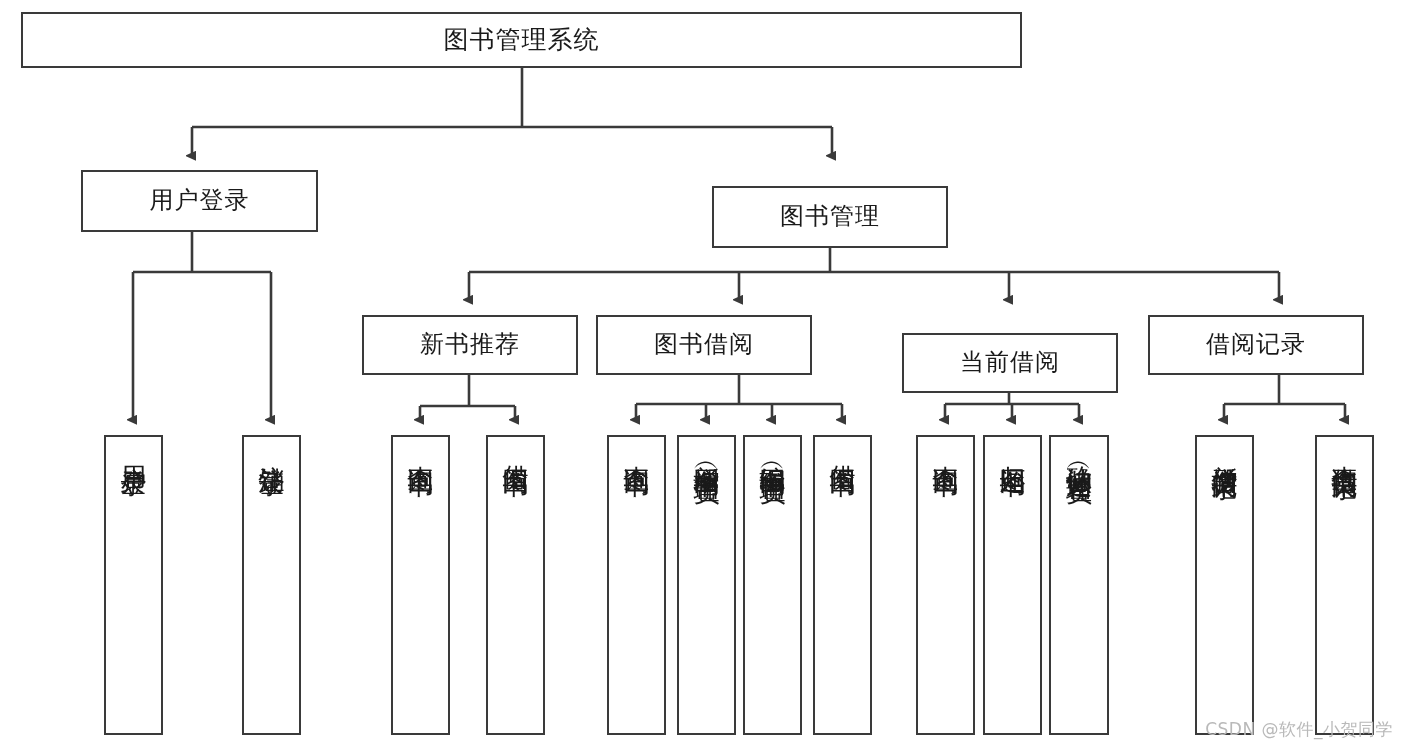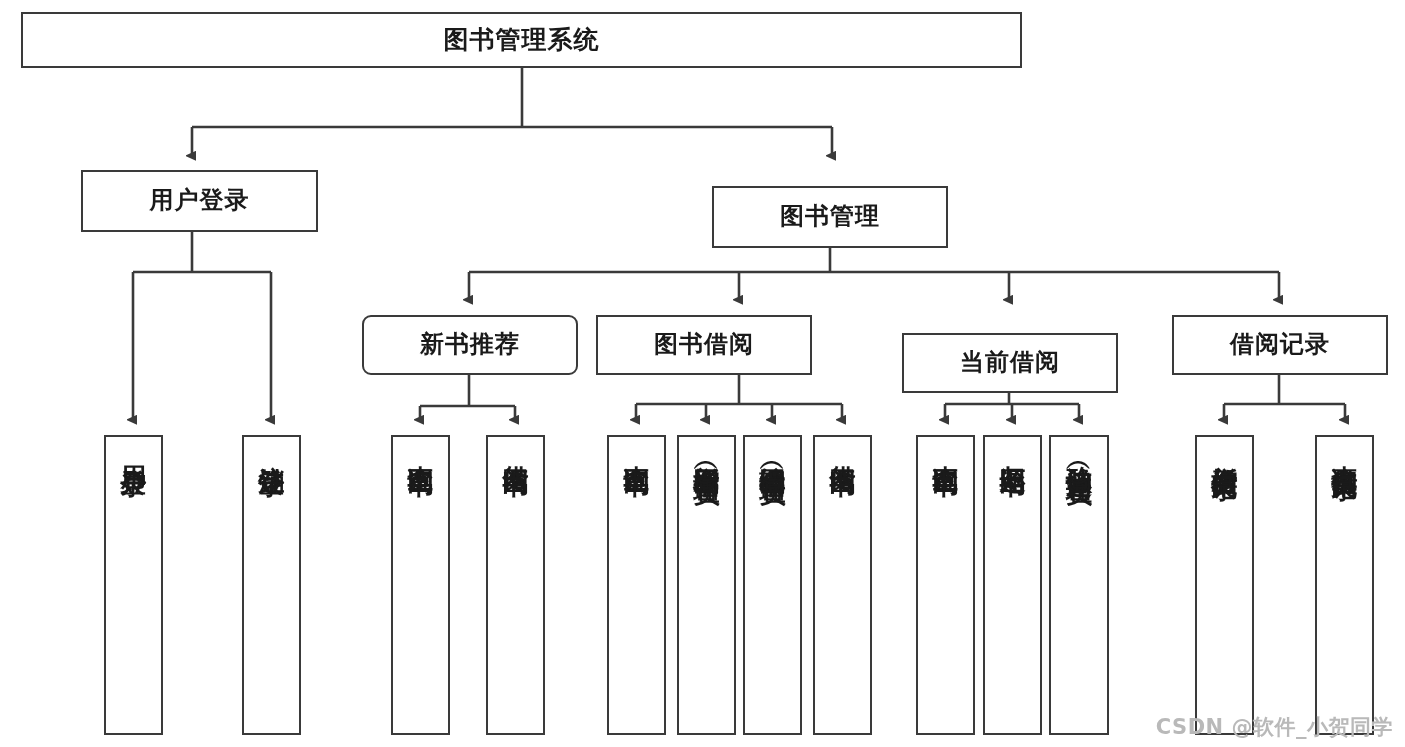--- a/index.html
+++ b/index.html
@@ -9,21 +9,20 @@
   }
   body {
     font-family: "DejaVu Sans", "Liberation Sans", sans-serif;
   }
   #canvas {
     position: relative;
     width: 1405px;
     height: 747px;
     background: #ffffff;
     overflow: hidden;
-    font-weight: bold;
   }
   #svg-layer {
     position: absolute;
     left: 0;
     top: 0;
     width: 1405px;
     height: 747px;
   }
   .node {
     position: absolute;
@@ -57,21 +56,21 @@
     letter-spacing: 2px;
     white-space: nowrap;
   }
   #root-node .node-label {
     font-size: 25px;
   }
   #watermark {
     position: absolute;
     right: 12px;
     bottom: 6px;
-    font-size: 21px;
+    font-size: 17px;
     color: #b9b9b9;
     z-index: 9;
     letter-spacing: 0.5px;
     white-space: nowrap;
     pointer-events: none;
   }
 </style>
 </head>
 <body>
 
@@ -131,30 +130,30 @@
     <span class="node-label">图书管理系统</span>
   </div>
 
   <div class="node horiz" style="left:81px; top:170px; width:237px; height:62px;">
     <span class="node-label">用户登录</span>
   </div>
   <div class="node horiz" style="left:712px; top:186px; width:236px; height:62px;">
     <span class="node-label">图书管理</span>
   </div>
 
-  <div class="node horiz" style="left:362px; top:315px; width:216px; height:60px;border-radius:9px;">
+  <div class="node horiz" style="left:362px; top:315px; width:216px; height:60px;">
     <span class="node-label">新书推荐</span>
   </div>
   <div class="node horiz" style="left:596px; top:315px; width:216px; height:60px;">
     <span class="node-label">图书借阅</span>
   </div>
   <div class="node horiz" style="left:902px; top:333px; width:216px; height:60px;">
     <span class="node-label">当前借阅</span>
   </div>
-  <div class="node horiz" style="left:1172px; top:315px; width:216px; height:60px;align-items:center;">
+  <div class="node horiz" style="left:1148px; top:315px; width:216px; height:60px;align-items:center;">
     <span class="node-label">借阅记录</span>
   </div>
 
   <div class="node vert" style="left:104px; top:435px; width:59px; height:300px;">
     <span class="node-label">用户登录</span>
   </div>
   <div class="node vert" style="left:242px; top:435px; width:59px; height:300px;">
     <span class="node-label">注销登录</span>
   </div>
 

